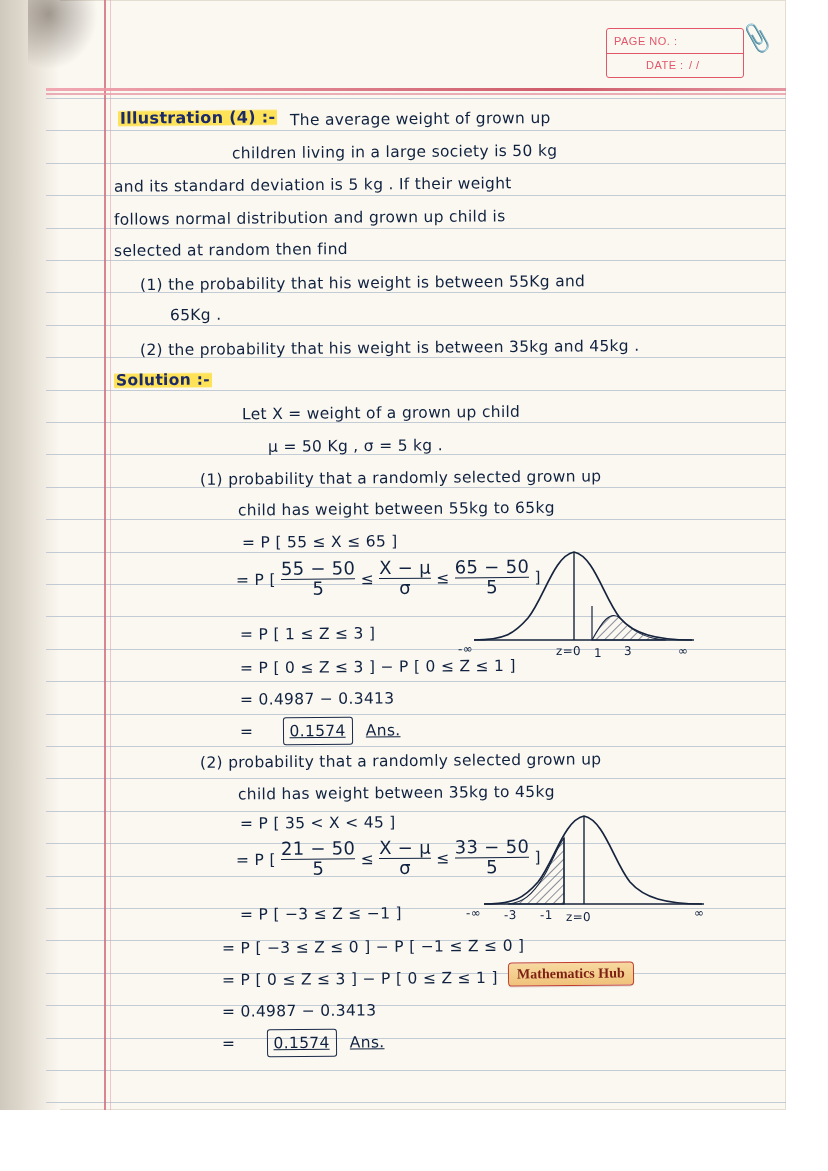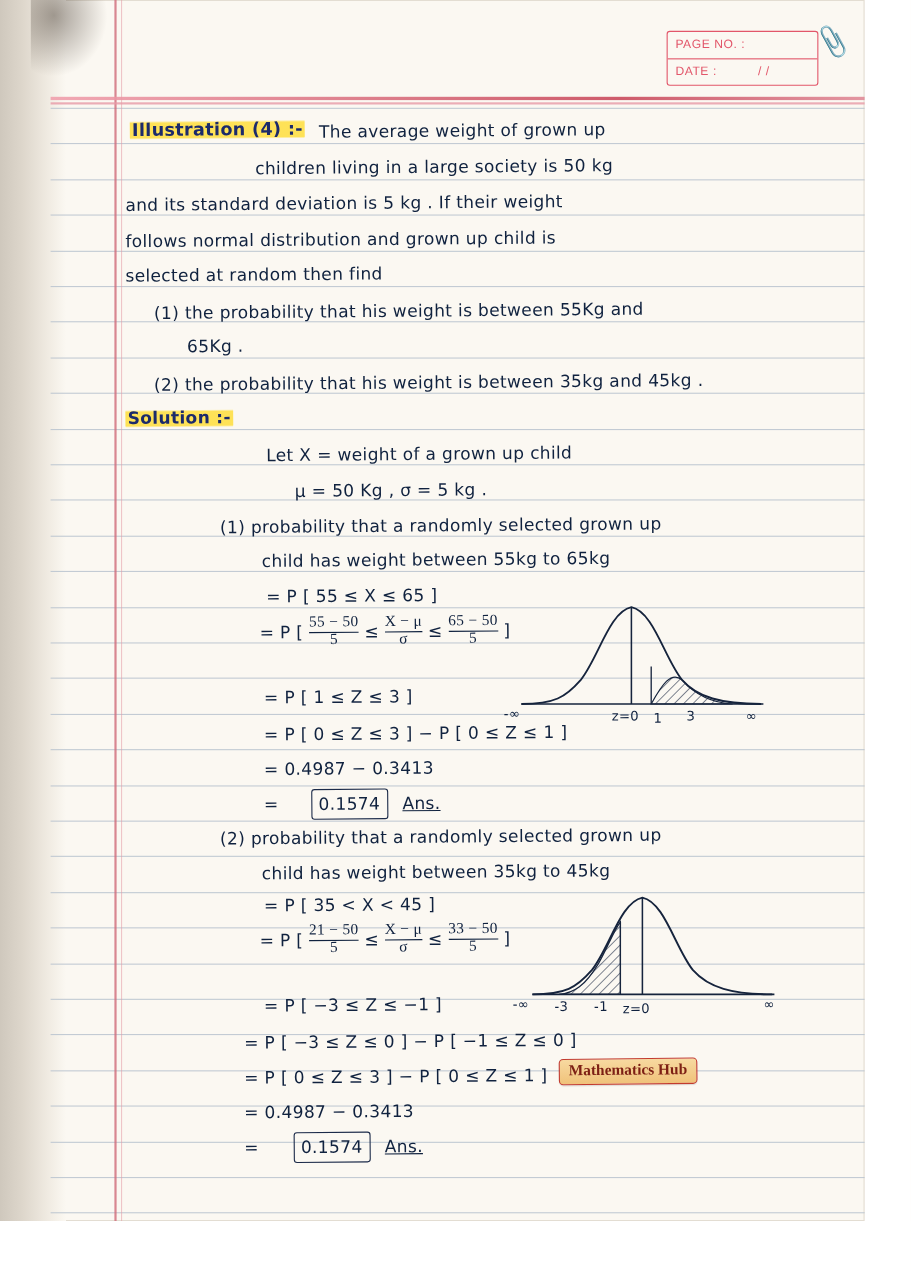--- a/index.html
+++ b/index.html
@@ -57,21 +57,21 @@
   
   .pageno-box{
     position:absolute;left:606px;top:28px;width:136px;height:48px;
     border:1.5px solid #e2566a;border-radius:3px;
     color:#e2566a;font-size:11px;letter-spacing:.5px;
     font-family:"Liberation Sans", sans-serif;
   }
   .pageno-box .divider{position:absolute;left:0;top:24px;width:136px;height:1px;background:#e2566a;}
   .pageno-box .lbl{position:absolute;left:7px;}
   .pageno-box .l1{top:6px;}
-  .pageno-box .l2{top:30px;}
+  .pageno-box .l2{top:30px;margin-left:32px;}
   .pageno-box .slash{position:absolute;top:30px;color:#e2566a;}
   .clip{
     position:absolute;left:742px;top:24px;width:26px;height:34px;
     color:#c9c2b6;font-size:24px;transform:rotate(12deg);
   }
   
   .hw{
     position:absolute;
     font-family:"DejaVu Sans", sans-serif;
     color:#10223f;
@@ -79,25 +79,25 @@
     letter-spacing:.3px;
     white-space:nowrap;
     transform:rotate(-.5deg);
   }
   .hw.xs{font-size:12px;}
   .hl{
     background:linear-gradient(180deg, rgba(255,225,70,.0) 8%, rgba(255,222,60,.85) 18%, rgba(255,222,60,.85) 88%, rgba(255,222,60,0) 97%);
     padding:0 2px;border-radius:2px;color:#16243d;
   }
   .boxed{
-    border:1.4px solid #1b2a49;border-radius:3px;padding:4px 6px;
+    border:1.4px solid #1b2a49;border-radius:3px;padding:4px 6px;text-decoration:underline;
   }
   .frac{
     display:inline-block;text-align:center;vertical-align:middle;
-    font-size:14px;line-height:1.05;position:relative;top:-1px;font-family:Liberation Serif, serif;
+    font-size:18px;line-height:1.05;position:relative;top:-1px;
   }
   .frac .num{display:block;}
   .frac .den{display:block;border-top:1.3px solid #10223f;}
   .stamp{
     position:absolute;
     border:1.6px solid #c23b2e;border-radius:4px;
     background:linear-gradient(180deg,#f7d9a0,#f0c27a);
     color:#7d1f14;font-weight:bold;font-size:14px;
     padding:3px 8px;font-family:"Liberation Serif", serif;
     transform:rotate(-.6deg);

